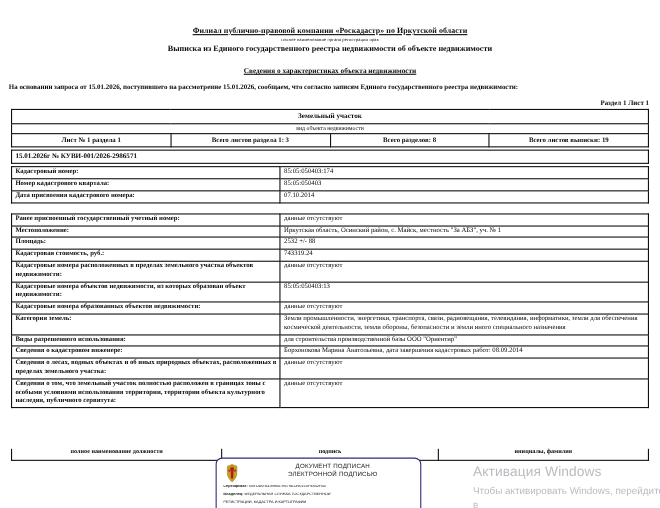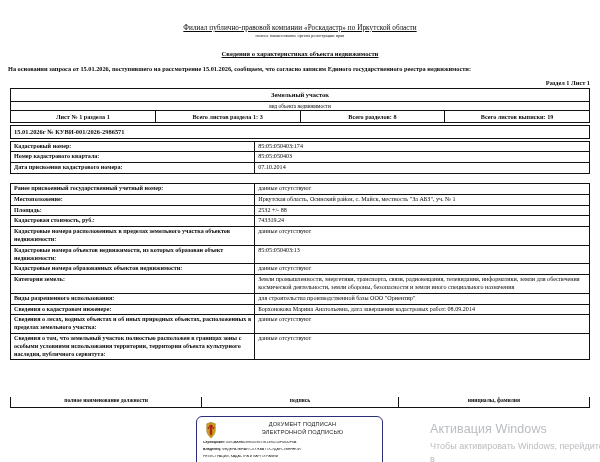--- a/index.html
+++ b/index.html
@@ -23,21 +23,21 @@
     box-sizing: border-box;
   }
 
   
   .hdr {
     text-align: center;
     margin-top: 24px;
   }
   .hdr-org {
     font-size: 7.2px;
-    font-weight: normal;
+    font-weight: bold;
     text-decoration: underline;
     line-height: 1.15;
     letter-spacing: 0.05px;
   }
   .hdr-sub {
     font-size: 4.2px;
     line-height: 1.2;
     margin-top: 1px;
     letter-spacing: 0.1px;
   }
@@ -220,20 +220,21 @@
   .nowrapcell { white-space: nowrap; }
 </style>
 </head>
 <body>
 
 <div class="page">
 
   <div class="hdr">
     <div class="hdr-org">Филиал публично-правовой компании «Роскадастр» по Иркутской области</div>
     <div class="hdr-sub">полное наименование органа регистрации прав</div>
+    <div class="hdr-doc">Выписка из Единого государственного реестра недвижимости об объекте недвижимости</div>
     <div class="hdr-sect">Сведения о характеристиках объекта недвижимости</div>
   </div>
 
   <div class="basis">На  основании запроса от 15.01.2026, поступившего на рассмотрение 15.01.2026, сообщаем, что согласно записям Единого государственного реестра недвижимости:</div>
   <div class="razdel">Раздел 1 Лист 1</div>
 
   <table class="tbl-type">
     <tbody>
         <tr>
       <td class="c-obj" colspan="4">Земельный участок</td>

